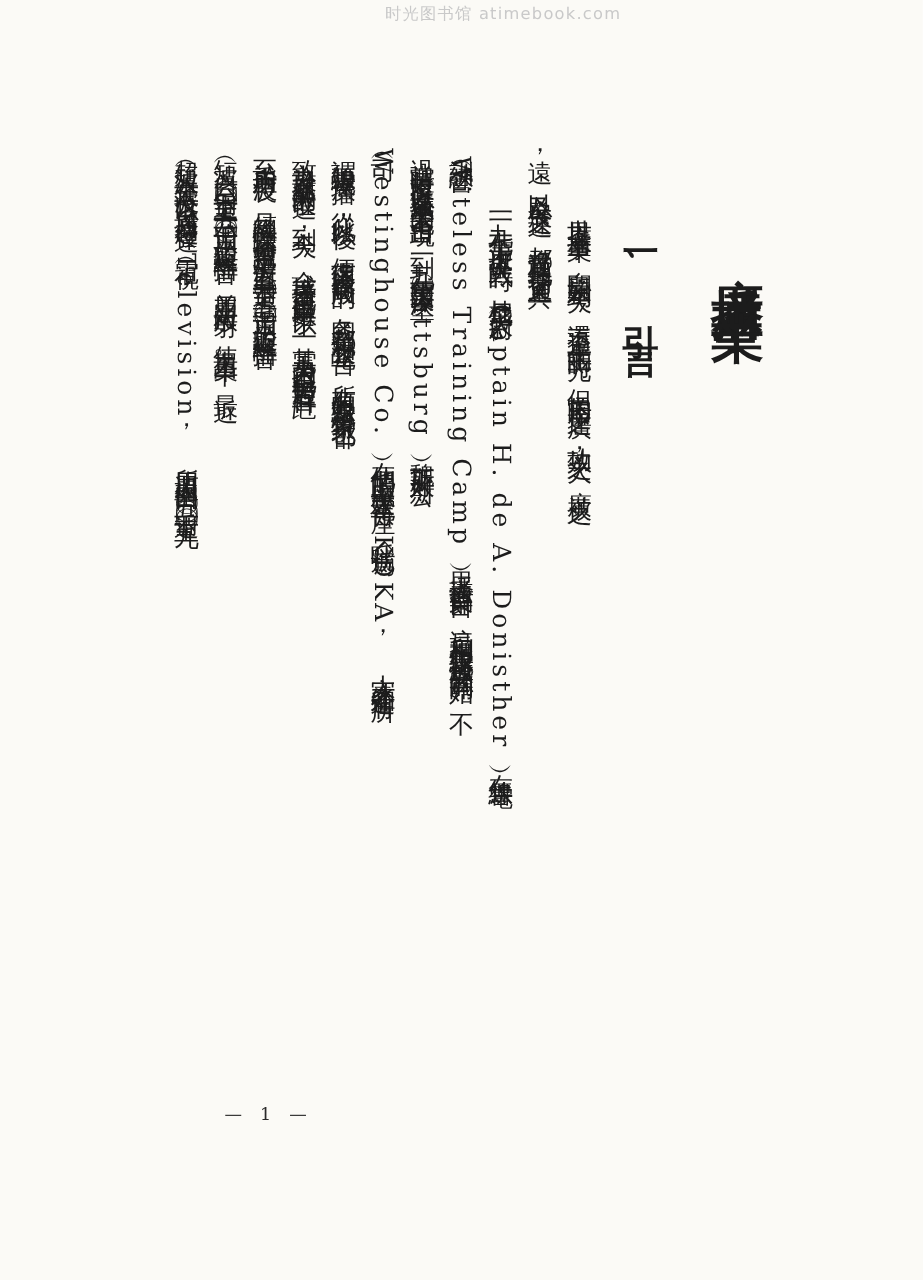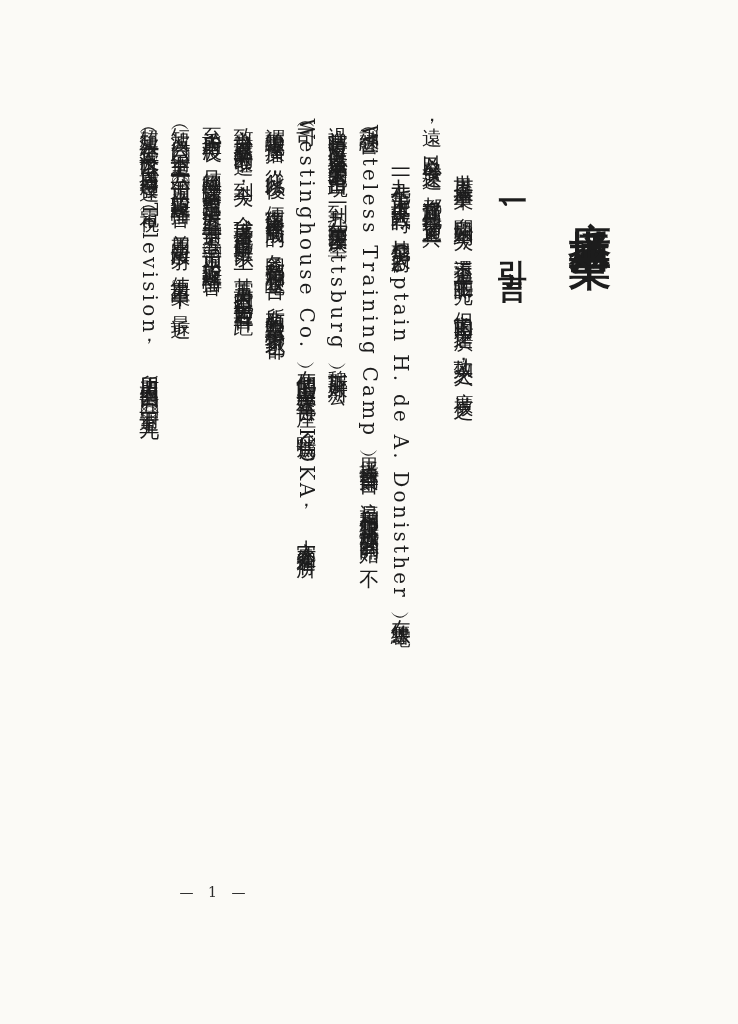--- a/index.html
+++ b/index.html
@@ -48,20 +48,21 @@
     font-size:14px; letter-spacing:5px;
     color:#2a2a2a;
     white-space:nowrap;
   }
 </style>
 </head>
 <body>
 
 <div class="page">
 
+  <div class="watermark">时光图书馆 atimebook.com</div>
 
   <div class="book-title">廣播事業</div>
 
   <div class="section-heading">一、引言</div>
 
   <div class="body-text">
     <div class="body-col indent">世界廣播事業，自開始到今天，還不過三十年的時光；但它的用途之廣，功效之大，廣被之</div>
     <div class="body-col">遠，以及發展之速，都超過其他一切交通工具。</div>
     <div class="body-col indent">一九一七年第一次世界大戰時，杜尼瑟大尉（Captain H. de A. Donisther）在無線電</div>
     <div class="body-col">訓練營（Witeless Training Camp）里播送音樂節目，這是利用無線電播放聲音的開始。不</div>

